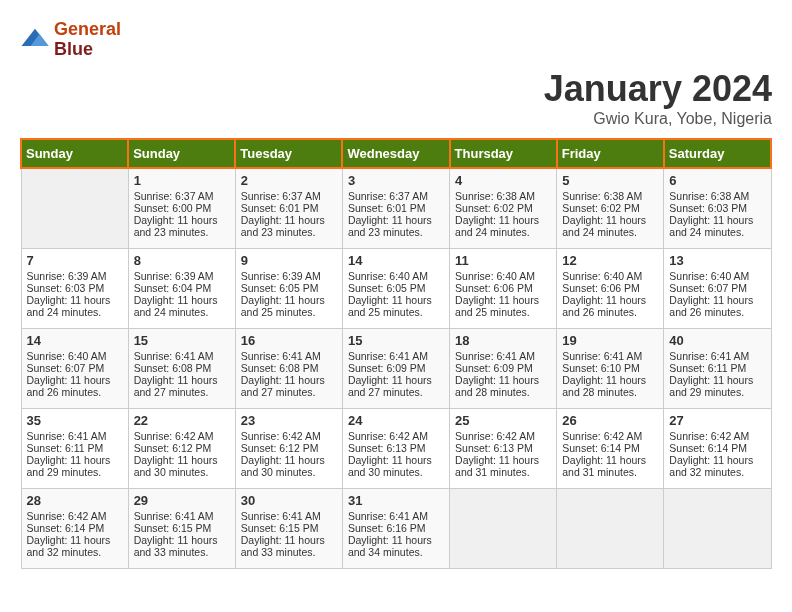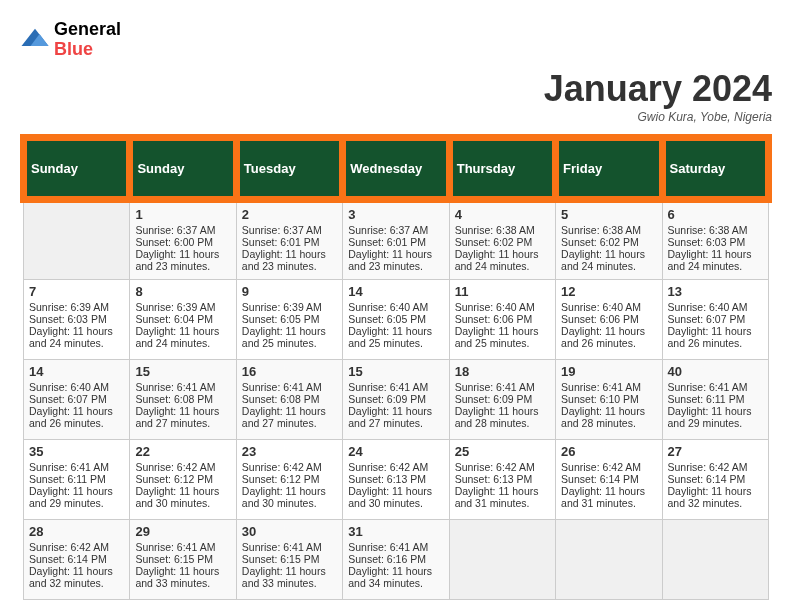--- a/index.html
+++ b/index.html
@@ -20,53 +20,52 @@
       display: flex;
       align-items: center;
     }
     .logo-text {
       display: flex;
       flex-direction: column;
       font-size: 18px;
       font-weight: bold;
       line-height: 1.1;
     }
-    .logo-general { color: #000000; }
-    .logo-blue { color: #ef4444; }
+    .logo-general { color: #c2410c; }
+    .logo-blue { color: #7f1d1d; }
     .logo-icon {
       width: 30px;
       height: 30px;
       margin-right: 4px;
     }
     .title-section {
       text-align: right;
       margin-top: 48px;
     }
     .month-title {
       font-size: 36px;
       font-weight: bold;
       color: #333;
     }
     .location {
-      font-size: 12px;
+      font-size: 16px;
       color: #555;
-      font-style: italic;
     }
     table {
       width: 100%;
       border-collapse: collapse;
       table-layout: fixed;
     }
     thead tr th {
-      background: #14532d;
+      background: #4d7c0f;
       color: #fff;
-      padding: 20px 4px;
+      padding: 6px 4px;
       font-size: 13px;
       text-align: left;
-      border: 7px solid #f97316;
+      border: 2px solid #f97316;
     }
     tbody tr td {
       border: 1px solid #ccc;
       vertical-align: top;
       padding: 4px 5px;
       font-size: 10.5px;
       color: #333;
       height: 80px;
     }
     .day-number {

